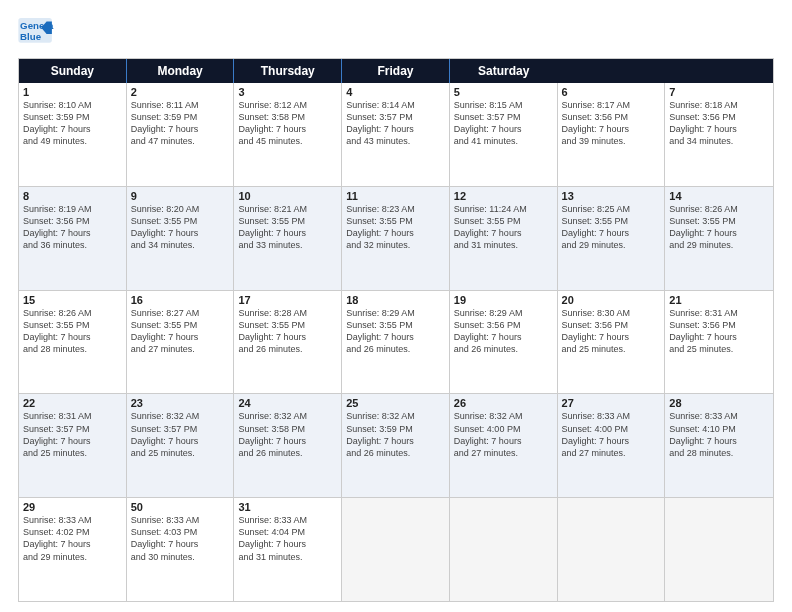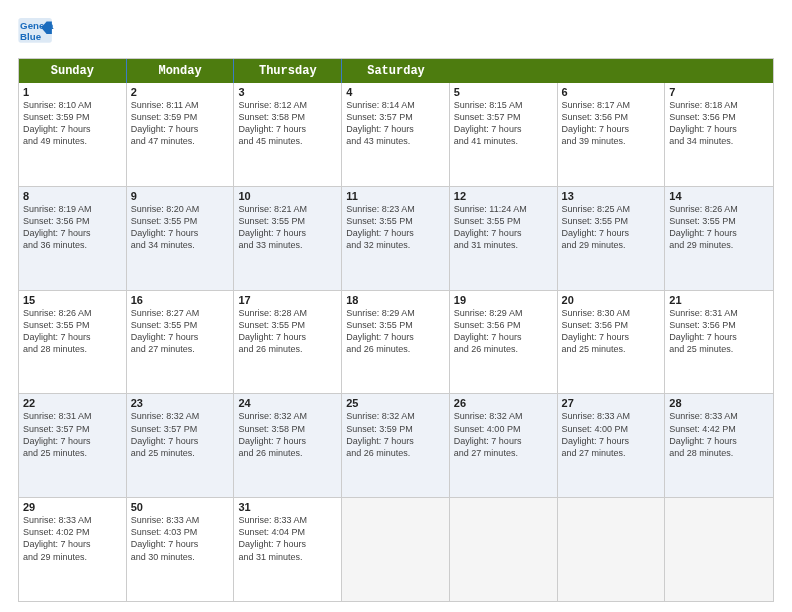--- a/index.html
+++ b/index.html
@@ -47,22 +47,21 @@
     }
     .calendar {
       flex: 1;
       display: flex;
       flex-direction: column;
       border: 1px solid #ccc;
     }
     .cal-header {
       display: grid;
       grid-template-columns: repeat(7, 1fr);
-      background: #4d7c0f;
-      font-family: Liberation Mono, monospace;
+      background: #0f172a;
     }
     .cal-header-cell {
       color: #fff;
       font-size: 12px;
       font-weight: bold;
       text-align: center;
       padding: 5px 2px;
       border-right: 1px solid #3a7bc8;
     }
     .cal-header-cell:last-child { border-right: none; }
@@ -122,20 +121,21 @@
       <div class="month-title"></div>
       <div class="location"></div>
     </div>
   </div>
 
   <div class="calendar">
     <div class="cal-header" id="cal-header">
         <div class="cal-header-cell">Sunday</div>
         <div class="cal-header-cell">Monday</div>
         <div class="cal-header-cell">Thursday</div>
+        <div class="cal-header-cell">Friday</div>
         <div class="cal-header-cell">Saturday</div>
       </div>
     <div class="cal-body" id="cal-body">
         <div class="cal-row">
           <div class="cal-cell">
             <div class="day-num">1</div>
             <div class="cell-line">Sunrise: 8:10 AM</div>
             <div class="cell-line">Sunset: 3:59 PM</div>
             <div class="cell-line">Daylight: 7 hours</div>
             <div class="cell-line">and 49 minutes.</div>
@@ -324,21 +324,21 @@
           <div class="cal-cell alt-row">
             <div class="day-num">27</div>
             <div class="cell-line">Sunrise: 8:33 AM</div>
             <div class="cell-line">Sunset: 4:00 PM</div>
             <div class="cell-line">Daylight: 7 hours</div>
             <div class="cell-line">and 27 minutes.</div>
           </div>
           <div class="cal-cell alt-row">
             <div class="day-num">28</div>
             <div class="cell-line">Sunrise: 8:33 AM</div>
-            <div class="cell-line">Sunset: 4:42 PM</div>
+            <div class="cell-line">Sunset: 4:10 PM</div>
             <div class="cell-line">Daylight: 7 hours</div>
             <div class="cell-line">and 28 minutes.</div>
           </div>
         </div>
         <div class="cal-row">
           <div class="cal-cell">
             <div class="day-num">29</div>
             <div class="cell-line">Sunrise: 8:33 AM</div>
             <div class="cell-line">Sunset: 4:02 PM</div>
             <div class="cell-line">Daylight: 7 hours</div>

